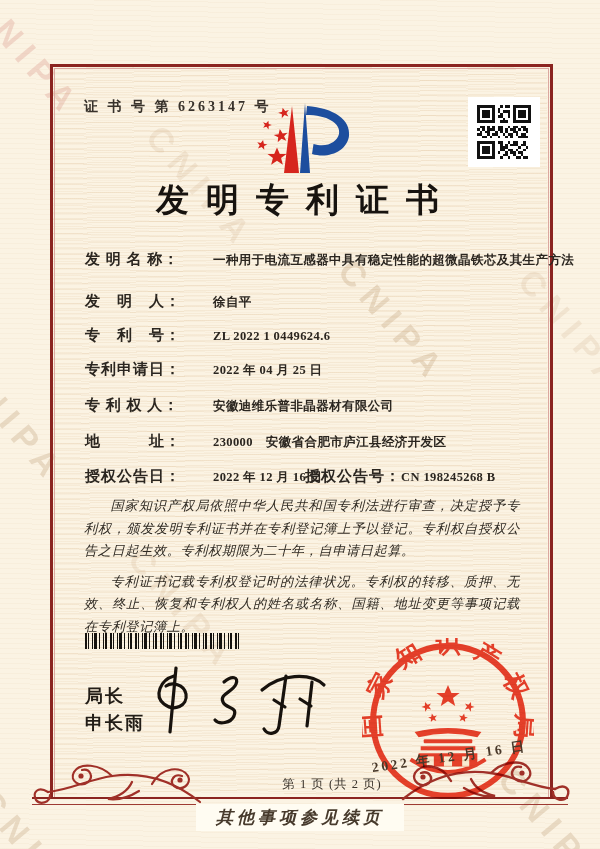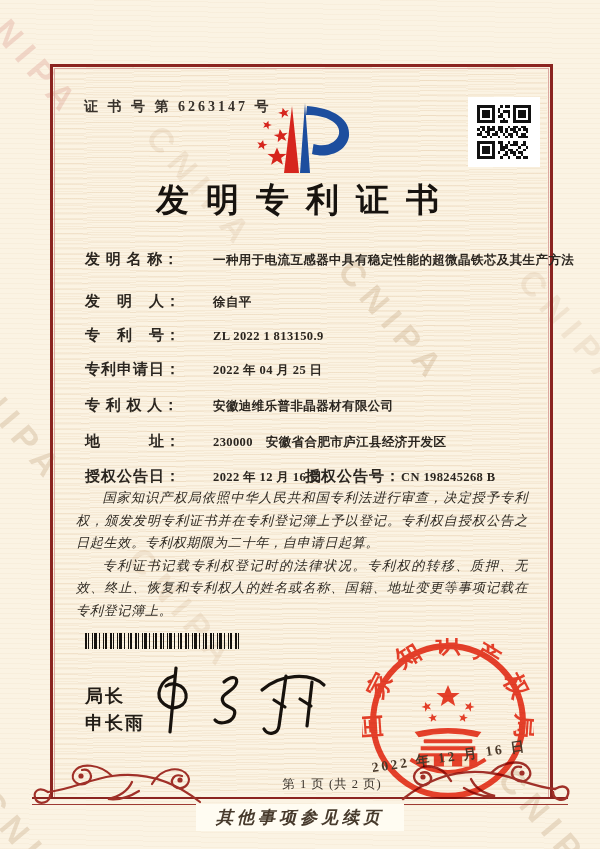--- a/index.html
+++ b/index.html
@@ -39,21 +39,21 @@
   
   .row{position:absolute; left:85px; width:462px; font-size:15px; font-weight:600;
        color:#2b2620; white-space:nowrap;}
   .flabel{display:inline-block; width:128px; letter-spacing:1px;}
   .fvalue{font-size:12.5px; font-weight:bold; color:#2b2620; letter-spacing:0.4px;}
   .r1{top:250px}.r2{top:292px}.r3{top:326px}.r4{top:360px}.r5{top:396px}.r6{top:432px}.r7{top:467px}
   .pair2{position:absolute; left:220px; top:0;}
   
   .body-text{position:absolute; left:76px; top:487px; width:452px; font-size:13.2px;
        line-height:22.5px; font-style:italic; color:#2f2a23; text-align:justify; letter-spacing:0.6px;}
-  .body-text p{margin:0; text-indent:2em;font-family:Liberation Serif, serif;}
+  .body-text p{margin:8px; text-indent:2em;font-family:Liberation Serif, serif;}
   
   .barcode{position:absolute; left:85px; top:633px; width:155px; height:16px;
     background-image:repeating-linear-gradient(90deg,
       #15120e 0 2px,transparent 2px 3px,#15120e 3px 4px,transparent 4px 7px,
       #15120e 7px 8px,transparent 8px 9px,#15120e 9px 12px,transparent 12px 14px,
       #15120e 14px 15px,transparent 15px 18px,#15120e 18px 19px,transparent 19px 20px,
       #15120e 20px 22px,transparent 22px 25px);}
   
   .director{position:absolute; left:85px; top:683px; font-size:18px; font-weight:bold;
        letter-spacing:2px; line-height:27px; color:#221d17;}
@@ -152,21 +152,21 @@
 
   <div class="title">发明专利证书</div>
 
   <div class="row r2">
     <span class="flabel">发　明　人：</span><span class="fvalue">徐自平</span>
   </div>
   <div class="row r1">
     <span class="flabel">发 明 名 称：</span><span class="fvalue">一种用于电流互感器中具有稳定性能的超微晶铁芯及其生产方法</span>
   </div>
   <div class="row r3">
-    <span class="flabel">专　利　号：</span><span class="fvalue">ZL 2022 1 813150.9</span>
+    <span class="flabel">专　利　号：</span><span class="fvalue">ZL 2022 1 0449624.6</span>
   </div>
   <div class="row r4">
     <span class="flabel">专利申请日：</span><span class="fvalue">2022 年 04 月 25 日</span>
   </div>
   <div class="row r5">
     <span class="flabel">专 利 权 人：</span><span class="fvalue">安徽迪维乐普非晶器材有限公司</span>
   </div>
   <div class="row r6">
     <span class="flabel">地　　　址：</span><span class="fvalue">230000　安徽省合肥市庐江县经济开发区</span>
   </div>

